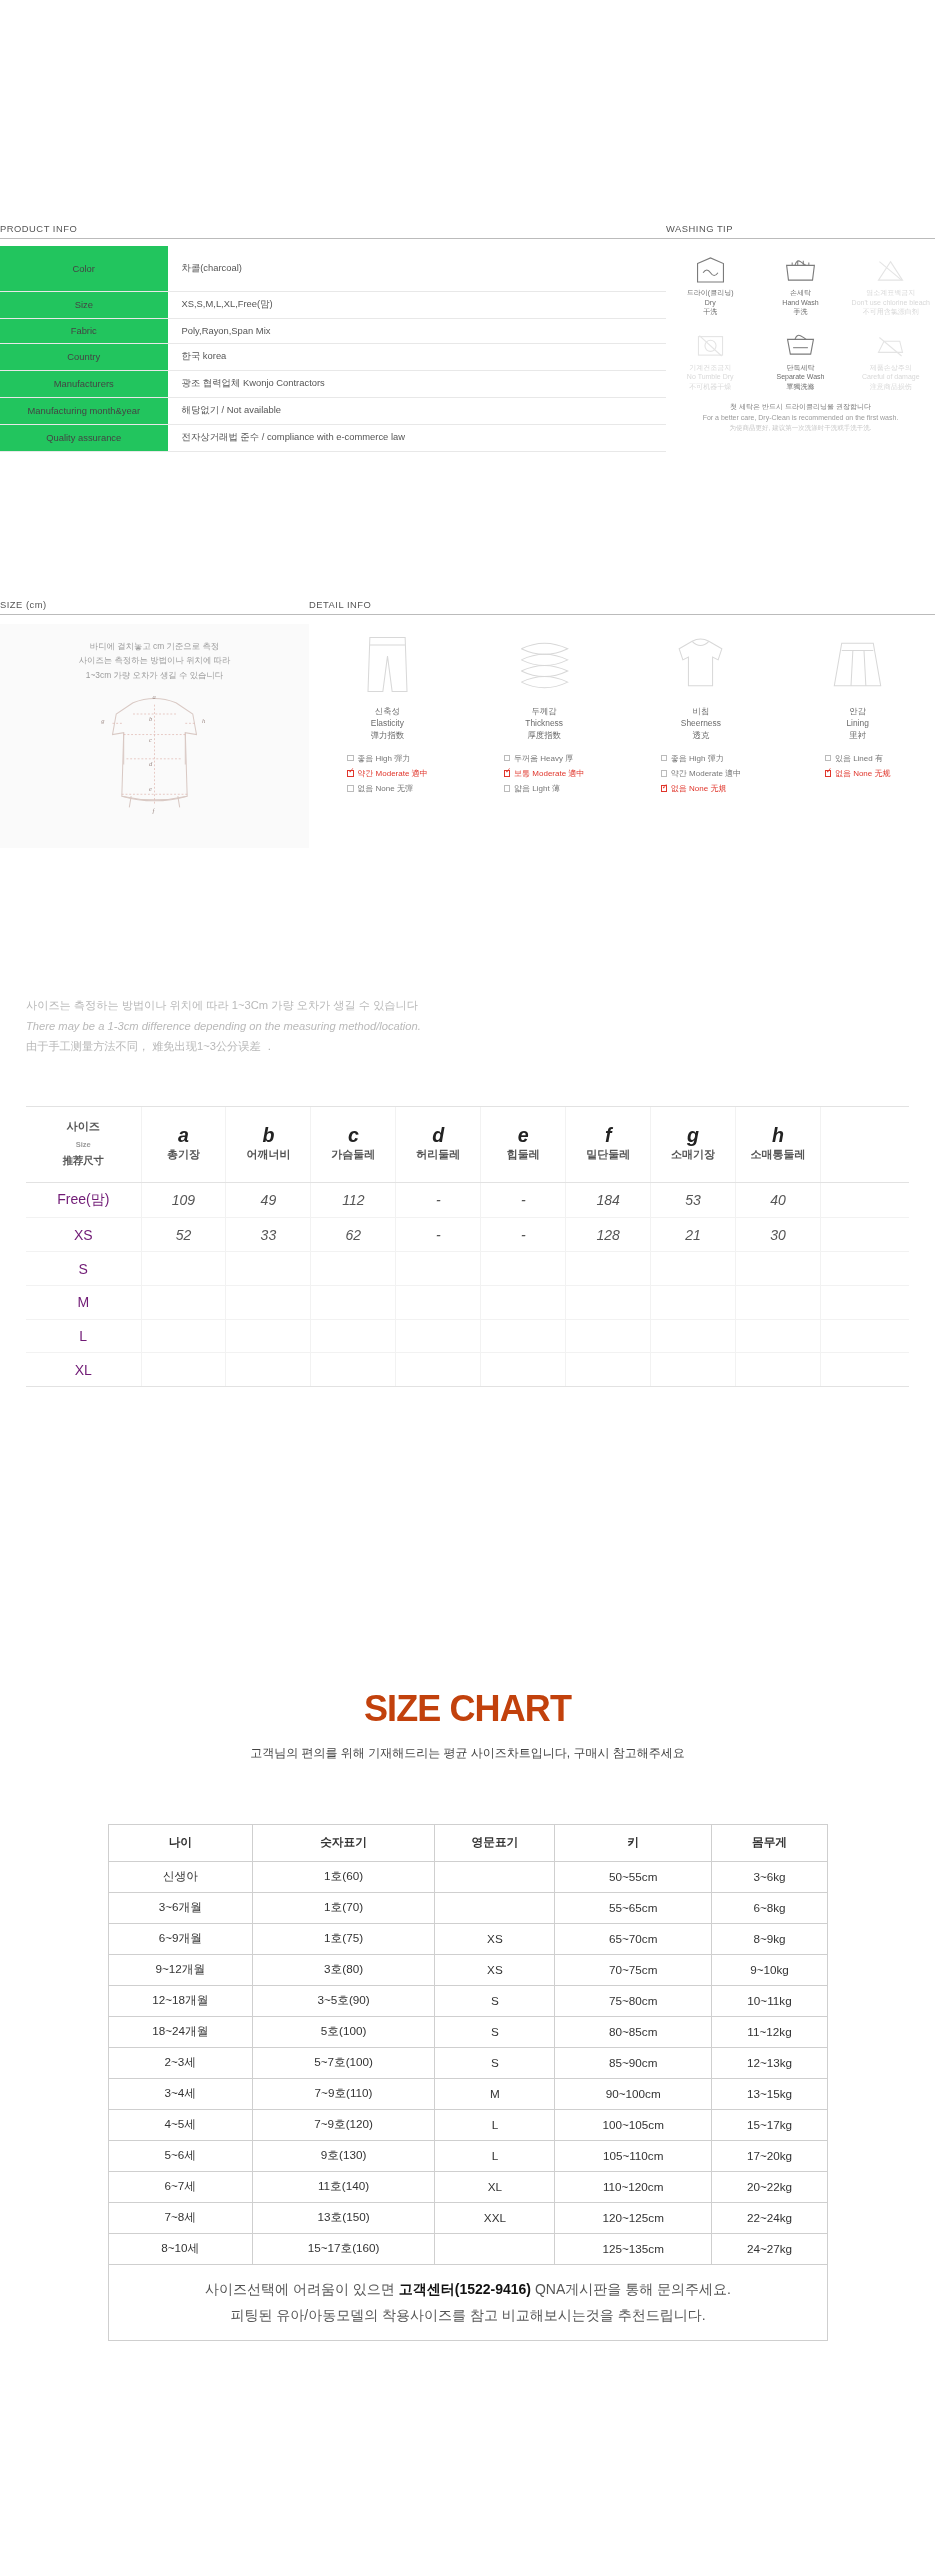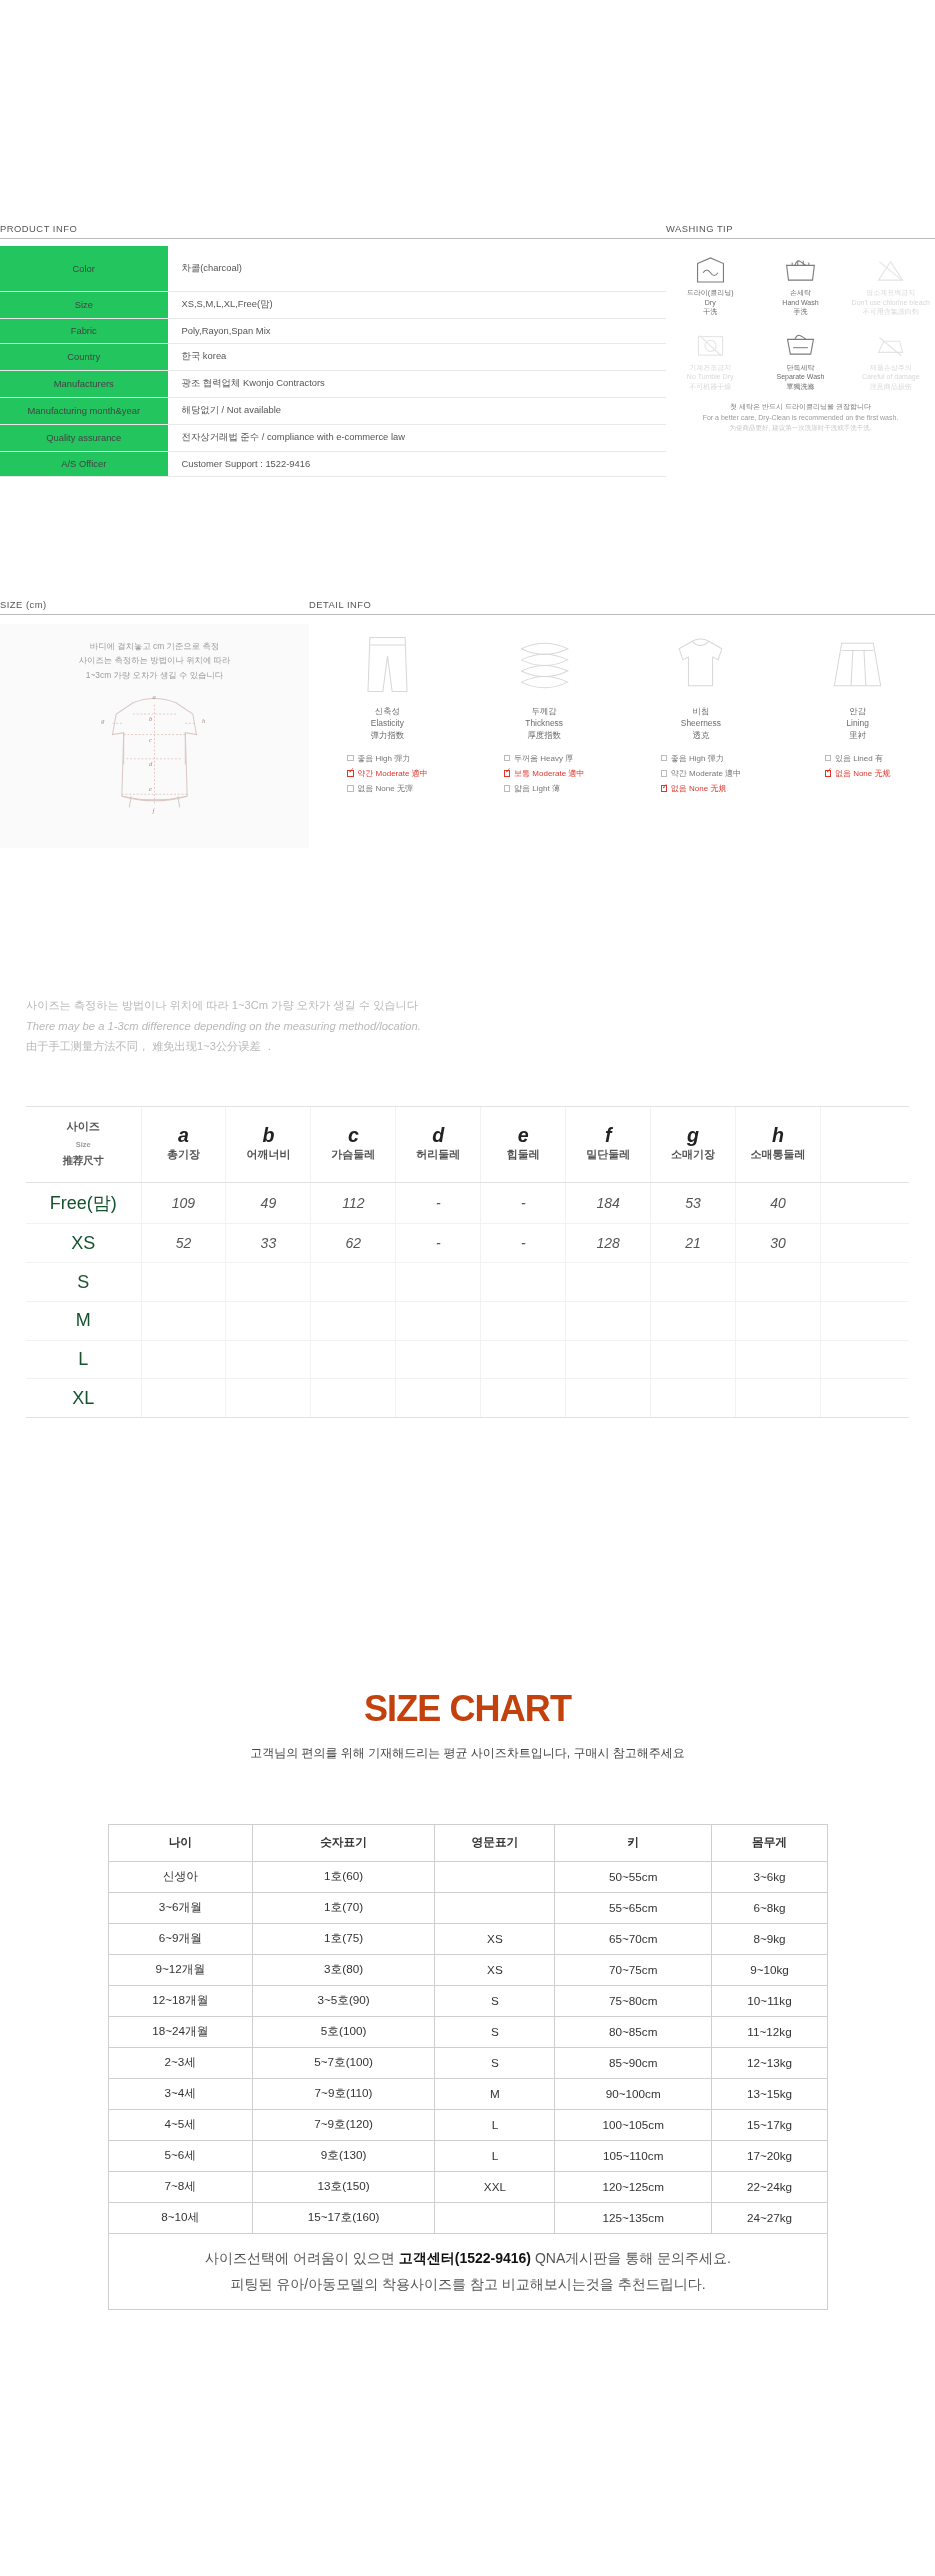--- a/index.html
+++ b/index.html
@@ -89,21 +89,21 @@
   }
   .hd-letter { font-size:19.6px; font-weight:bold; font-style:italic; color:#222; }
   .hd-kor { font-size:11px; color:#555; margin-top:0; }
   .hd-first { font-size:11.2px; color:#555; line-height:1.5;}
   .hd-first .s1 { font-size:11.2px; }
   .hd-first .s2 { font-size:7.5px; color:#999; }
   table.mt tbody td {
     padding:8.4px 0; font-size:14px; font-style:italic; color:#555;
     border-bottom:0.9px solid #f2f2f2;
   }
-  table.mt tbody td.name { font-style:normal; font-size:18px; color:#14532d; }
+  table.mt tbody td.name { font-style:normal; font-size:14px; color:#701a75; }
   table.mt tbody tr:last-child td { border-bottom:0.9px solid #e2e2e2; }
   .colsep { border-left:0.9px solid #f2f2f2; }
 
   
   .sc-title {
     position:absolute; left:0; top:1688px; width:935px; text-align:center;
     font-size:36px; font-weight:bold; letter-spacing:-0.9px; color:#c2410c;
   }
   .sc-sub {
     position:absolute; left:0; top:1745px; width:935px; text-align:center;
@@ -155,24 +155,20 @@
             <td class="v">광조 협력업체 Kwonjo Contractors</td>
           </tr>
           <tr>
             <td class="k">Manufacturing month&amp;year</td>
             <td class="v">해당없기 / Not available</td>
           </tr>
           <tr>
             <td class="k">Quality assurance</td>
             <td class="v">전자상거래법 준수 / compliance with e-commerce law</td>
           </tr>
-          <tr>
-            <td class="k">A/S Officer</td>
-            <td class="v">Customer Support : 1522-9416</td>
-          </tr>
         </tbody>
       </table>
     </div>
 
     <div class="washing-tip">
       <div class="sec-head">WASHING TIP</div>
       <div class="wash-grid">
 
         <div class="wash-cell">
           <svg width="37" height="32" viewBox="0 0 40 34">
@@ -603,20 +599,27 @@
           <td>15~17kg</td>
         </tr>
         <tr>
           <td>5~6세</td>
           <td>9호(130)</td>
           <td>L</td>
           <td>105~110cm</td>
           <td>17~20kg</td>
         </tr>
         <tr>
+          <td>6~7세</td>
+          <td>11호(140)</td>
+          <td>XL</td>
+          <td>110~120cm</td>
+          <td>20~22kg</td>
+        </tr>
+        <tr>
           <td>7~8세</td>
           <td>13호(150)</td>
           <td>XXL</td>
           <td>120~125cm</td>
           <td>22~24kg</td>
         </tr>
         <tr>
           <td>8~10세</td>
           <td>15~17호(160)</td>
           <td></td>

